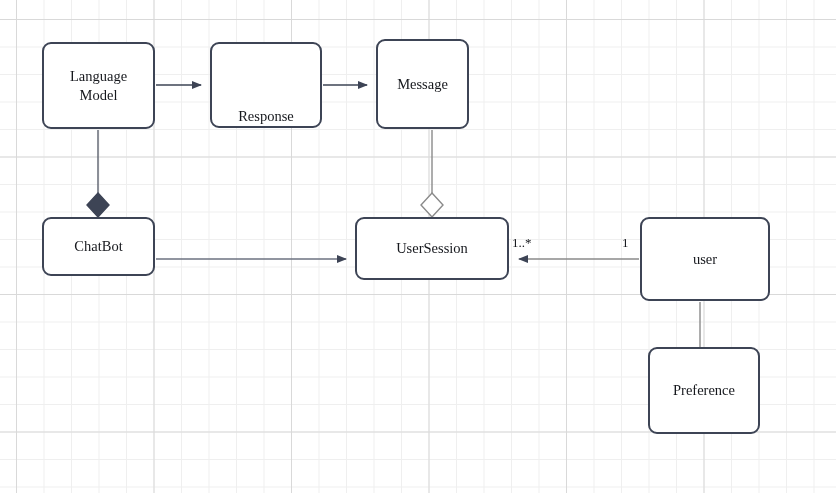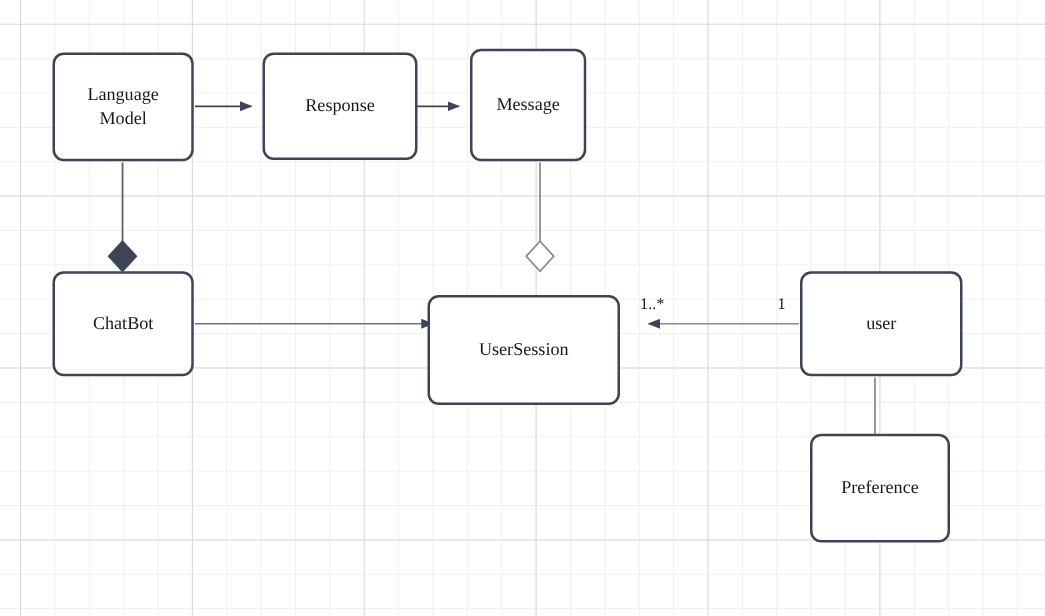--- a/index.html
+++ b/index.html
@@ -104,33 +104,33 @@
     </g>
   </svg>
 
   <div class="node" style="left:42px; top:42px; width:113px; height:87px;">
     <div>
       <span>Language</span>
       <span>Model</span>
     </div>
   </div>
 
-  <div class="node" style="left:210px; top:42px; width:124px; height:86px;">
+  <div class="node" style="left:210px; top:42px; width:112px; height:86px;align-items:flex-end;">
     <span>Response</span>
   </div>
 
   <div class="node" style="left:376px; top:39px; width:93px; height:90px;">
     <span>Message</span>
   </div>
 
-  <div class="node" style="left:42px; top:217px; width:113px; height:84px;text-align:center;">
+  <div class="node" style="left:42px; top:217px; width:113px; height:59px;text-align:center;">
     <span>ChatBot</span>
   </div>
 
-  <div class="node" style="left:342px; top:217px; width:154px; height:88px;margin-top:19px;">
+  <div class="node" style="left:355px; top:217px; width:154px; height:63px;">
     <span>UserSession</span>
   </div>
 
   <div class="node" style="left:640px; top:217px; width:130px; height:84px;">
     <span>user</span>
   </div>
 
   <div class="node" style="left:648px; top:347px; width:112px; height:87px;">
     <span>Preference</span>
   </div>

